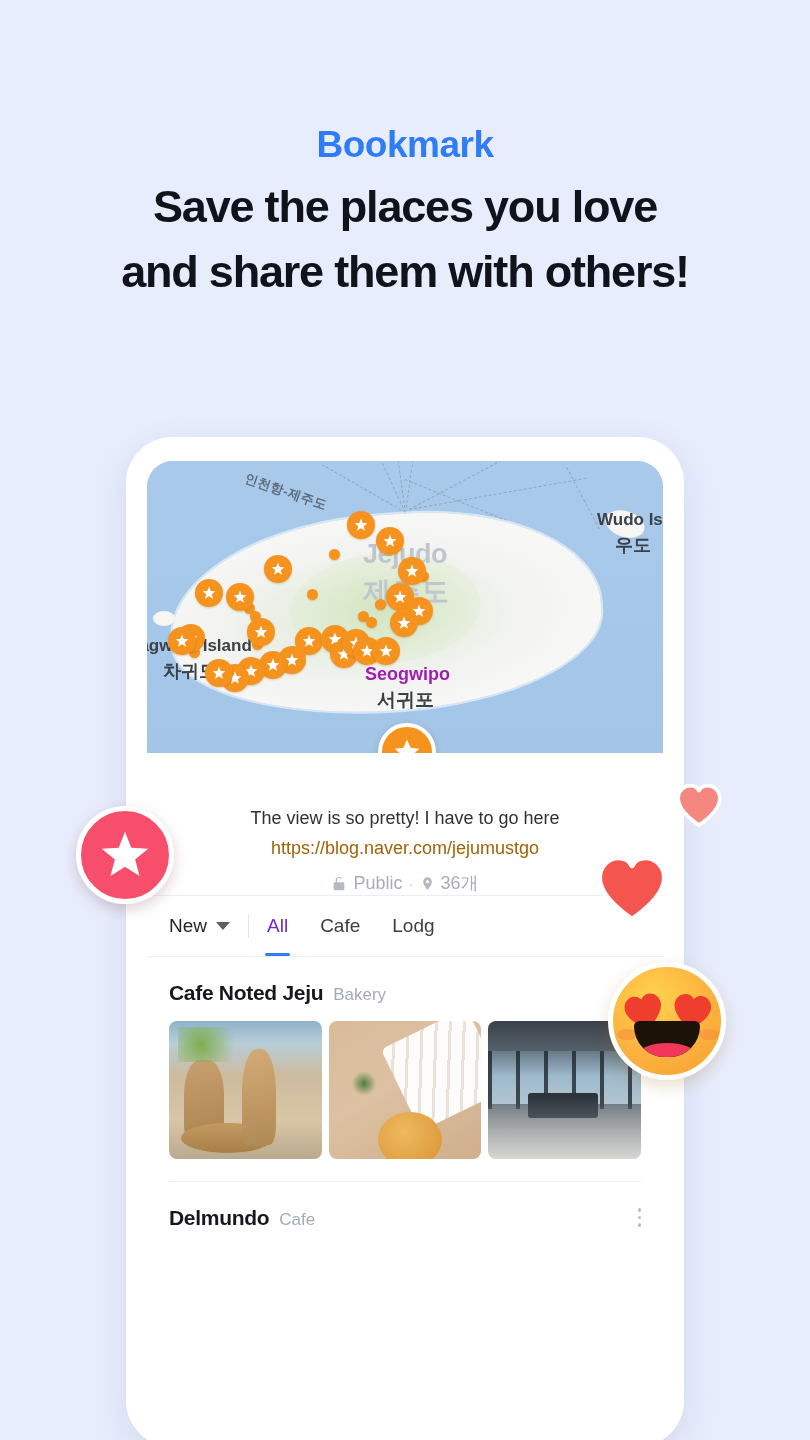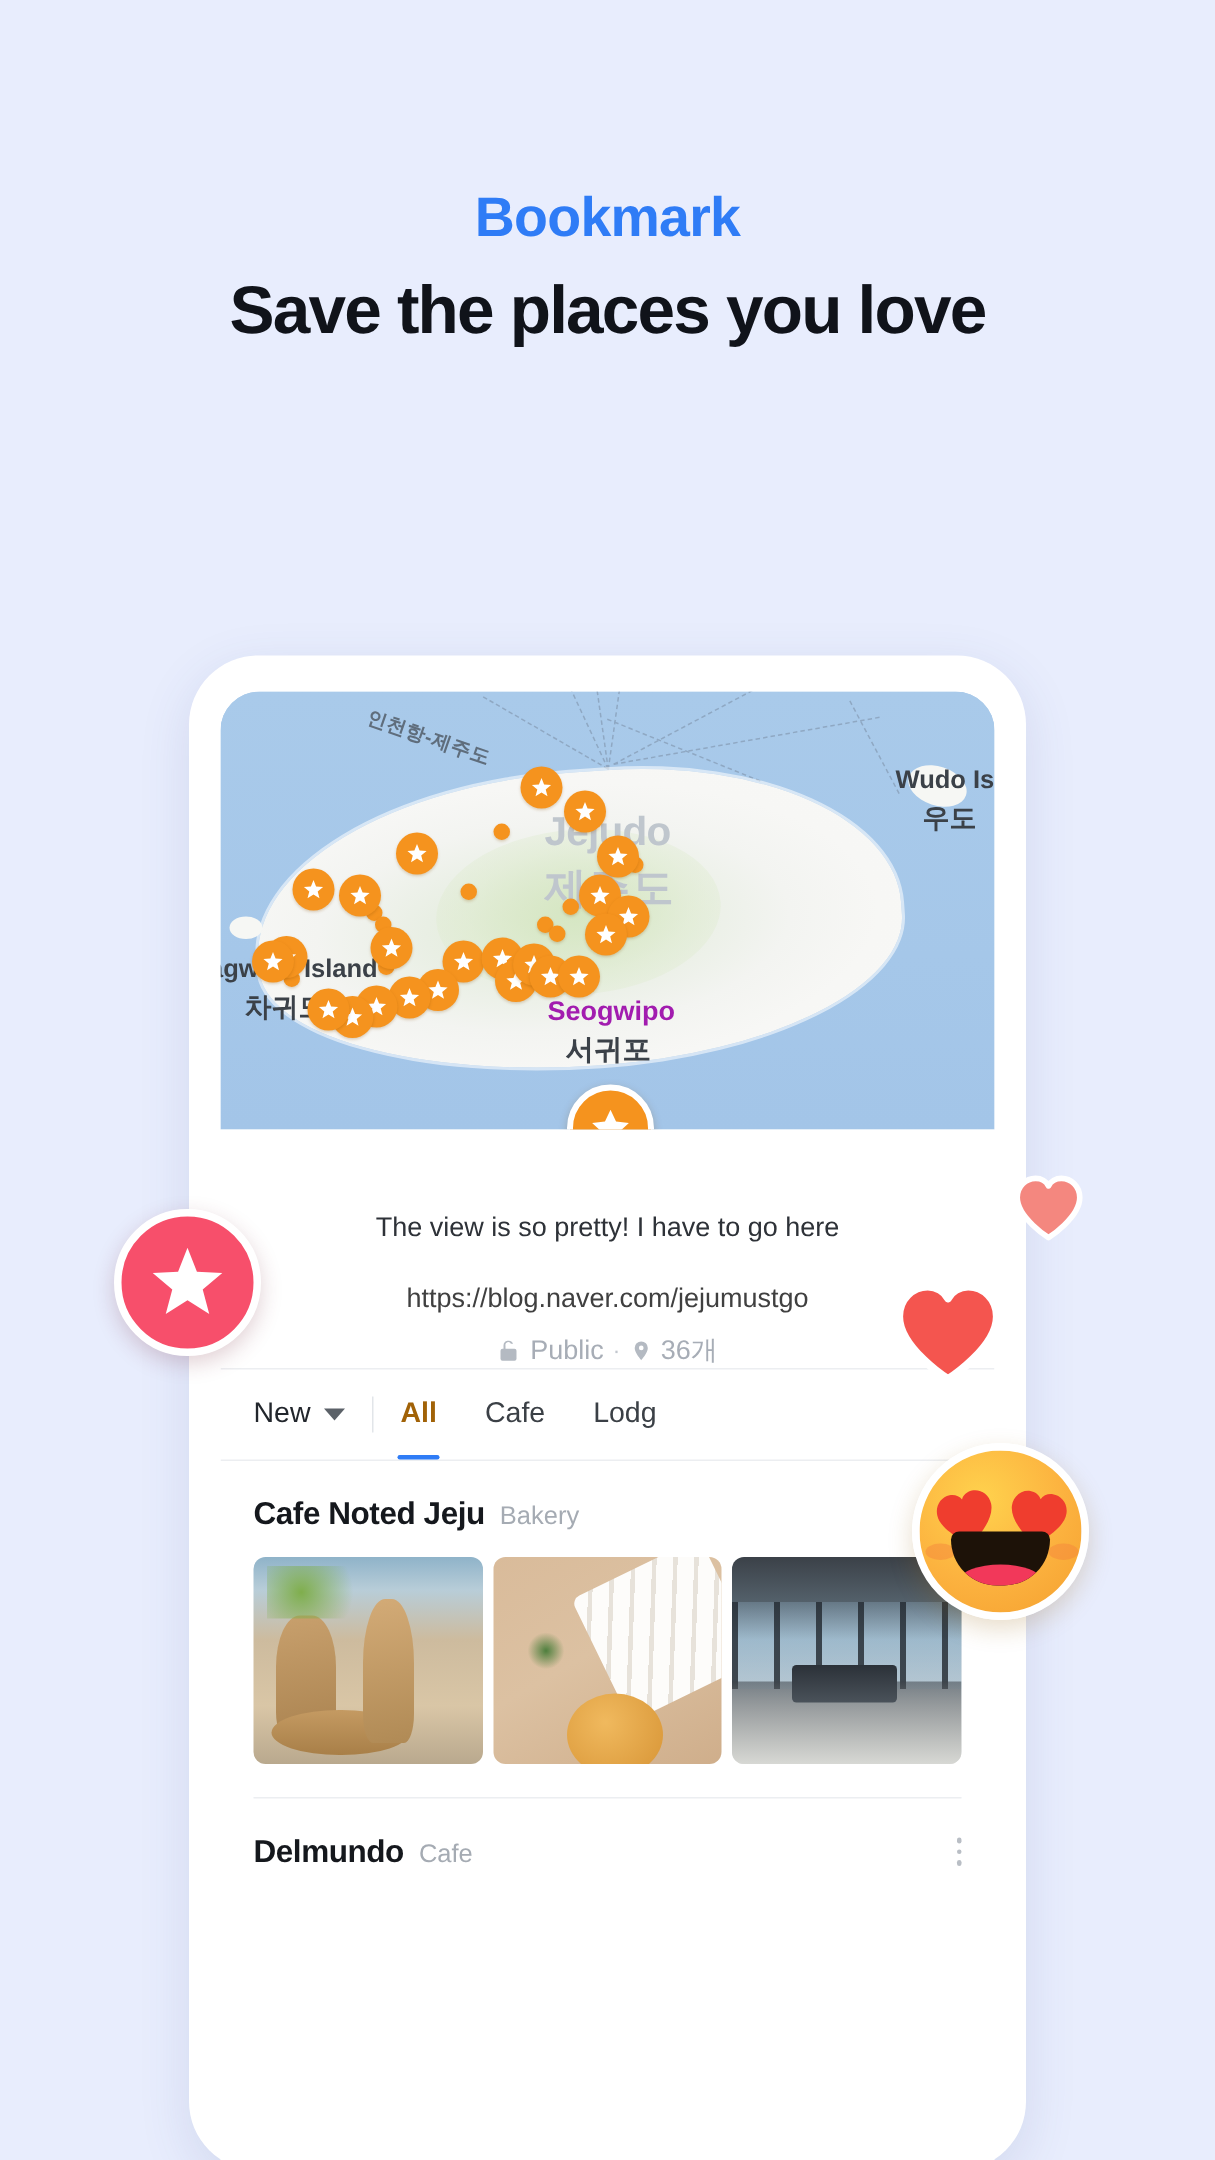--- a/index.html
+++ b/index.html
@@ -93,21 +93,21 @@
     background:#f5931e; border:4px solid #fff; z-index:9;
     display:flex; align-items:center; justify-content:center;
     box-shadow:0 2px 6px rgba(120,70,0,.25);
   }
   #map-center-pin svg { width:30px; height:30px; fill:#fff; }
 
   
   #bookmark-card { background:#fff; padding:44px 20px 0 20px; text-align:center; position:relative; }
   #card-title { font-size:25px; font-weight:700; color:#15181d; letter-spacing:-.4px; }
   #card-desc { margin-top:11px; font-size:18px; color:#2e3238; }
-  #card-link { margin-top:26px; font-size:18px; color:#404040; }
+  #card-link { margin-top:9px; font-size:18px; color:#a16207; }
   #card-meta { margin-top:12px; display:flex; align-items:center; justify-content:center; gap:6px; color:#a7adb6; font-size:18px; }
   #card-meta svg { fill:#b4bac2; }
   .meta-dot { font-size:15px; color:#c2c7ce; }
 
   #card-actions { margin-top:22px; display:flex; justify-content:center; gap:20px; padding-bottom:24px; }
   .action-btn {
     min-width:112px; height:42px; border:1px solid #e6e8ec; border-radius:22px;
     background:#fff; display:flex; align-items:center; justify-content:center; gap:9px;
     font-size:18px; color:#31353b; padding:0 18px; cursor:pointer;
   }
@@ -116,21 +116,21 @@
   
   #filter-bar {
     border-top:1px solid #eceef1; border-bottom:1px solid #eceef1;
     height:62px; display:flex; align-items:center; padding-left:22px; gap:0; position:relative; background:#fff;
   }
   #sort-select { display:flex; align-items:center; gap:9px; font-size:19px; color:#22262c; cursor:pointer; }
   #sort-caret { width:0;height:0;border-left:7px solid transparent;border-right:7px solid transparent;border-top:8px solid #5b6168; }
   .tab-divider { width:1px; height:24px; background:#e2e5e9; margin:0 18px; }
   #tabs { display:flex; gap:32px; align-items:center; height:100%; }
   .tab { font-size:19px; color:#3b4046; position:relative; height:100%; display:flex; align-items:center; cursor:pointer; white-space:nowrap; }
-  .tab.active { color:#a16207; font-weight:700; }
+  .tab.active { color:#6d28d9; font-weight:400; }
   .tab.active:after { content:""; position:absolute; left:-2px; right:-2px; bottom:0; height:3px; background:#2f7cf6; border-radius:2px; }
 
   
   .place-item { padding:24px 22px 0 22px; position:relative; }
   .place-head { display:flex; align-items:baseline; gap:10px; }
   .place-name { font-size:21px; font-weight:700; color:#15181d; letter-spacing:-.3px; }
   .place-cat { font-size:17px; color:#a5abb3; }
   .place-addr { margin-top:9px; font-size:17px; color:#4d5259; }
   .place-addr .dist { color:#9aa0a8; }
   .kebab { position:absolute; right:22px; top:26px; display:flex; flex-direction:column; gap:4px; cursor:pointer; }
@@ -209,20 +209,21 @@
   #sticker-emoji .blush.l { left:4px; }
   #sticker-emoji .blush.r { right:2px; }
 </style>
 </head>
 <body>
 
 <div id="promo-header">
   <div id="eyebrow">Bookmark</div>
   <div id="headline">
     <div>Save the places you love</div>
+    <div>and share them with others!</div>
   </div>
 </div>
 
 <div id="phone-frame">
   <div id="phone-screen">
 
     <div id="map-view">
       <div class="sea-grad"></div>
 
       <div class="ferry-line" style="left:258px;top:18px;width:110px;transform:rotate(22deg);"></div>

